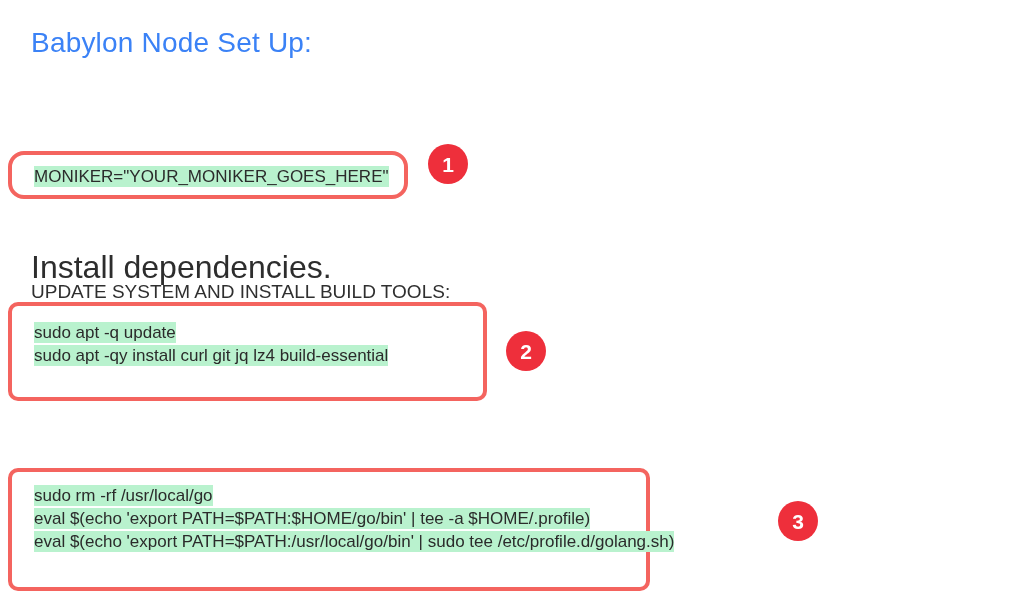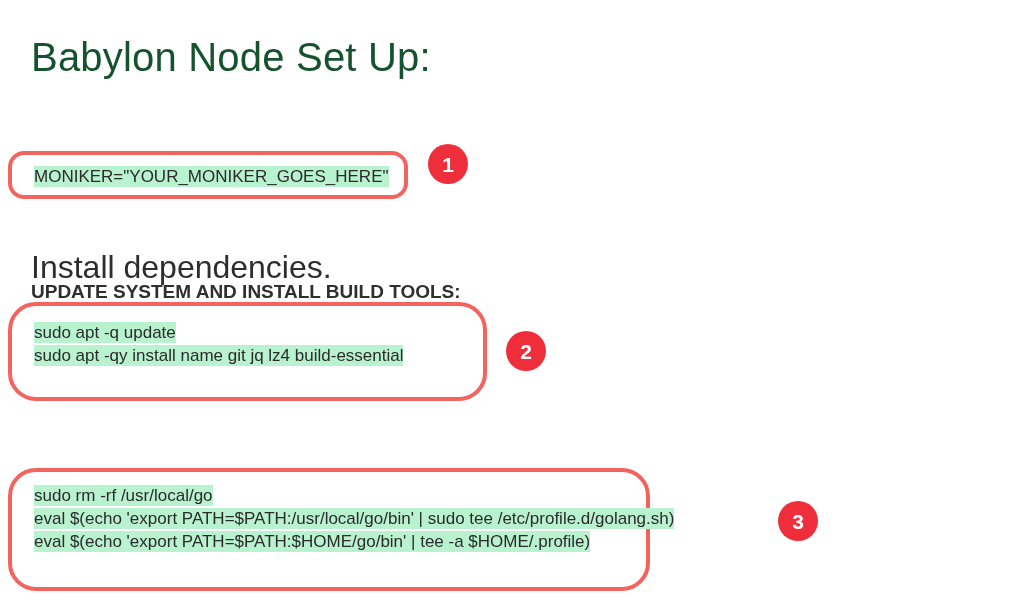--- a/index.html
+++ b/index.html
@@ -20,24 +20,24 @@
   .page {
     position: absolute;
     inset: 0;
   }
 
   
   .doc-title {
     position: absolute;
     left: 31px;
     top: 8px;
-    font-size: 40px;
+    font-size: 28px;
     font-weight: 300;
     letter-spacing: 0.2px;
-    color: #14532d;
+    color: #3b82f6;
     white-space: nowrap;
   }
 
   
   .intro-line {
     position: absolute;
     left: 31px;
     top: 110px;
     font-size: 19px;
     font-weight: 400;
@@ -54,33 +54,33 @@
     font-weight: 300;
     color: #2d2d2d;
     white-space: nowrap;
   }
 
   
   .sub-heading {
     position: absolute;
     left: 31px;
     font-size: 19px;
-    font-weight: 700;
+    font-weight: 400;
     color: #2f2f2f;
     white-space: nowrap;
   }
   .sub-heading.sh-1 { top: 262px; }
   .sub-heading.sh-2 { top: 448px; }
 
   
   .code-box {
     position: absolute;
     box-sizing: border-box;
     border: 4px solid #f4645f;
-    border-radius: 28px;
+    border-radius: 10px;
     background: #ffffff;
   }
   .code-box.box-1 {
     left: 8px;
     top: 151px;
     width: 400px;
     height: 48px;
     border-radius: 16px;
   }
   .code-box.box-2 {
@@ -160,29 +160,29 @@
   </div>
   <div class="step-marker m-1">1</div>
 
   <h2 class="section-heading">Install dependencies.</h2>
 
   <h3 class="sub-heading sh-1">UPDATE SYSTEM AND INSTALL BUILD TOOLS:</h3>
 
   <div class="code-box box-2">
     <ul class="code-lines">
       <li class="code-line"><span>sudo apt -q update</span></li>
-      <li class="code-line"><span>sudo apt -qy install name git jq lz4 build-essential</span></li>
+      <li class="code-line"><span>sudo apt -qy install curl git jq lz4 build-essential</span></li>
     </ul>
   </div>
   <div class="step-marker m-2">2</div>
 
   <h3 class="sub-heading sh-2">INSTALL GO:</h3>
 
   <div class="code-box box-3">
     <ul class="code-lines">
       <li class="code-line"><span>sudo rm -rf /usr/local/go</span></li>
+      <li class="code-line"><span>eval $(echo 'export PATH=$PATH:$HOME/go/bin' | tee -a $HOME/.profile)</span></li>
       <li class="code-line"><span>eval $(echo 'export PATH=$PATH:/usr/local/go/bin' | sudo tee /etc/profile.d/golang.sh)</span></li>
-      <li class="code-line"><span>eval $(echo 'export PATH=$PATH:$HOME/go/bin' | tee -a $HOME/.profile)</span></li>
     </ul>
   </div>
   <div class="step-marker m-3">3</div>
 
 </div>
 
 </body></html>

